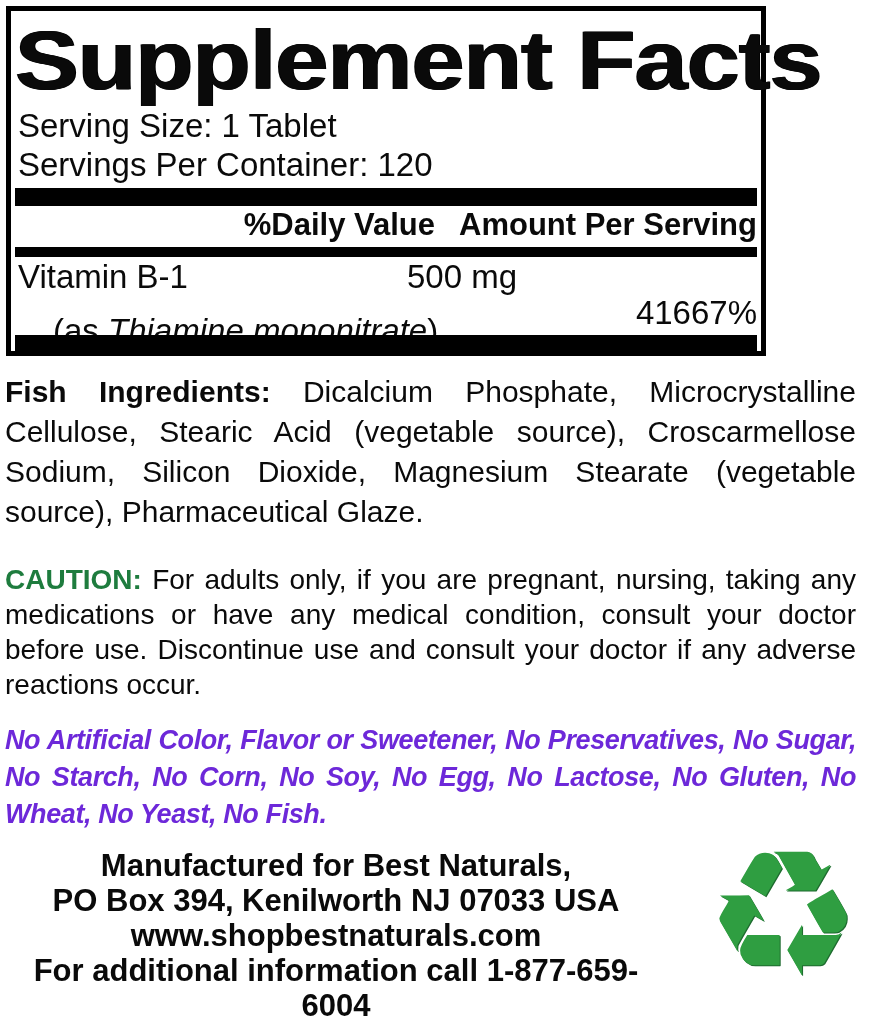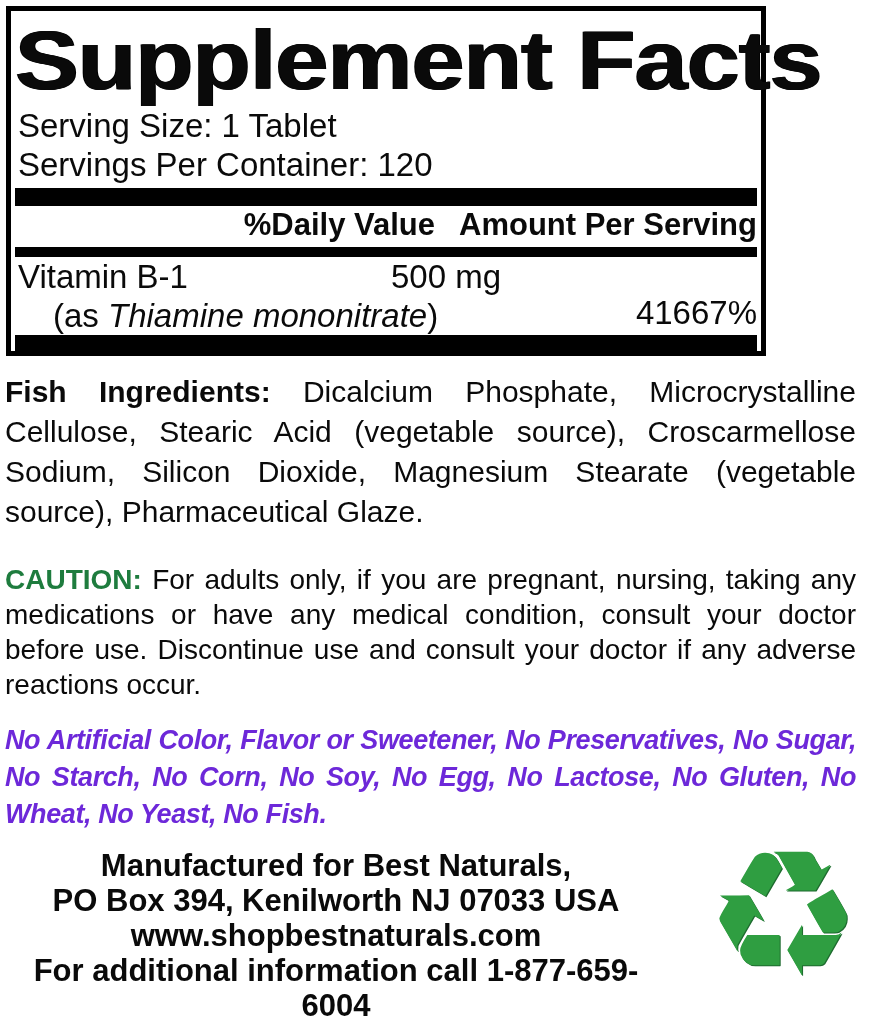--- a/index.html
+++ b/index.html
@@ -34,26 +34,26 @@
   .bar-3 { top:324px; height:20px; }
 
   .sf-header {
     position:absolute; top:198px; left:6px; right:4px;
     display:flex; justify-content:flex-end; gap:24px;
     font-size:31px; font-weight:bold; line-height:32px;
   }
   .sf-row {
     position:absolute; top:248px; left:7px; right:4px;
     display:grid; grid-template-columns:1fr 250px 170px;
-    font-size:33px; line-height:36px;gap:16px;
+    font-size:33px; line-height:36px;
   }
   .sf-row .amt { text-align:center; }
   .sf-row .dv  { text-align:right;margin-top:36px; }
   .sf-subline {
-    position:absolute; top:287px; left:42px;
+    position:absolute; top:302px; left:42px;
     font-size:33px; line-height:36px;
   }
 
   
   .oi-block {
     position:absolute; top:372px; left:5px; width:851px;
     font-size:30px; line-height:40px; text-align:justify;
   }
   .oi-label { font-weight:bold; }
 

